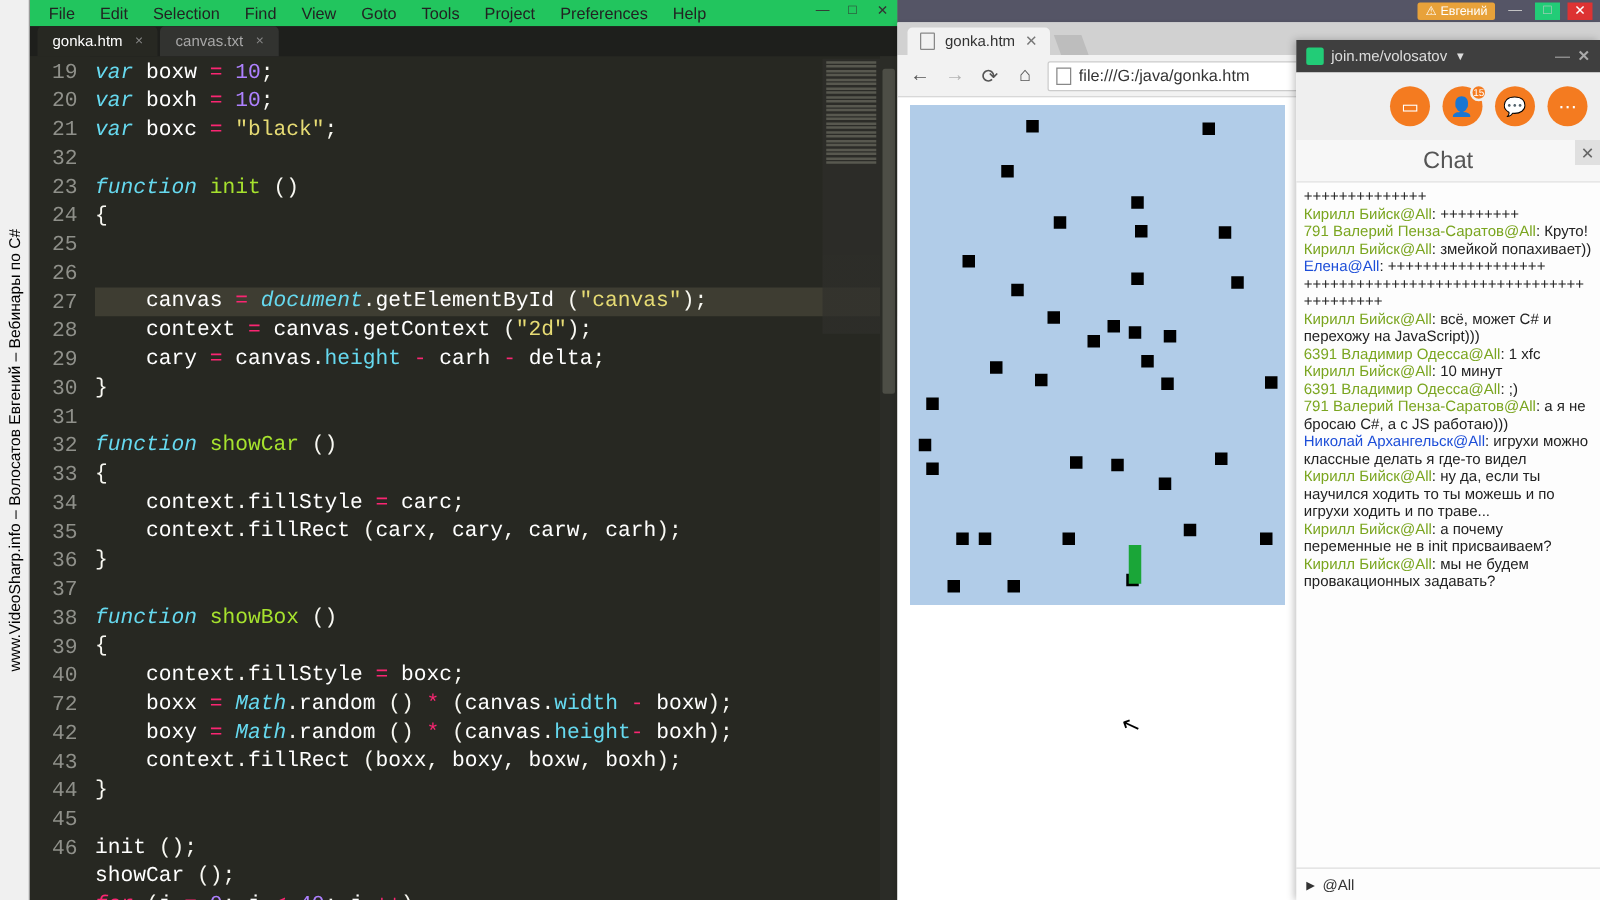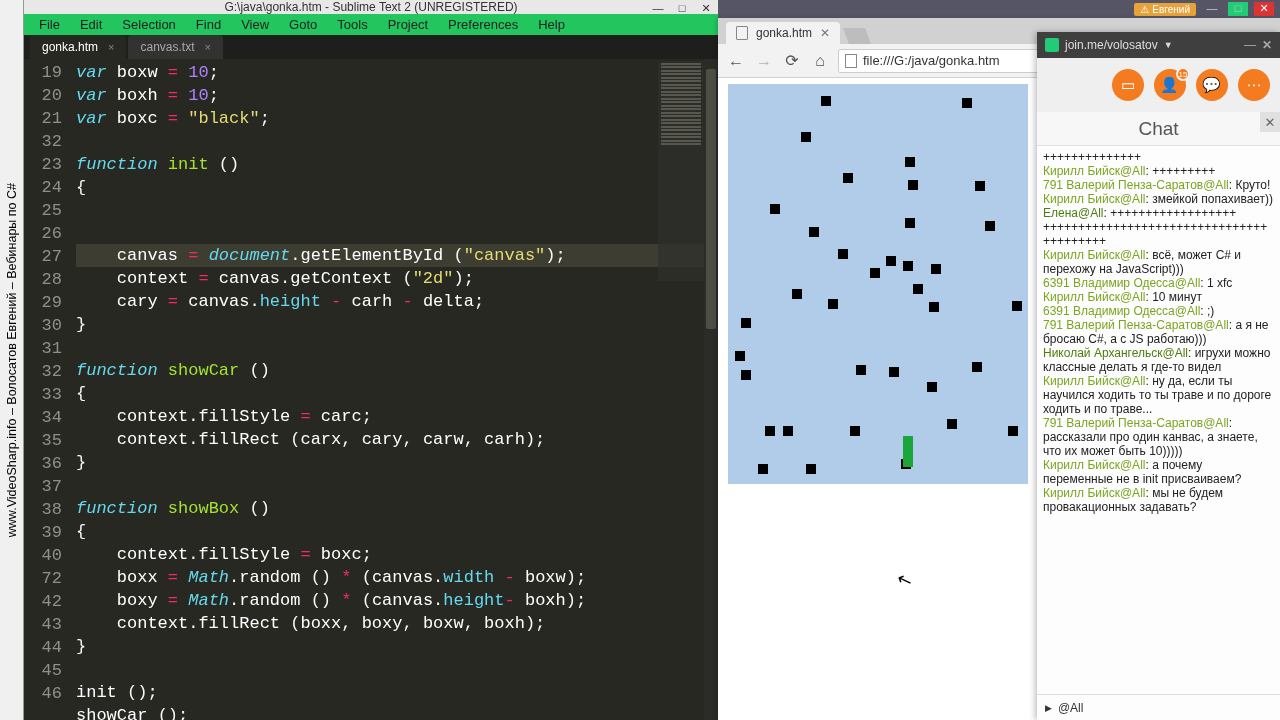--- a/index.html
+++ b/index.html
@@ -62,35 +62,34 @@
   .jm-logo{ width:14px; height:14px; background:#2c7; border-radius:2px;}
   .jm-title .sp{flex:1;}
   .jm-title .min{color:#aaa;} .jm-title .cl{color:#aaa; font-weight:bold;}
   .jm-tools { height:54px; background:#efefef; display:flex; align-items:center; justify-content:flex-end; gap:10px; padding-right:10px;}
   .ob { width:32px; height:32px; border-radius:50%; background:#f47b20; color:#fff; display:flex; align-items:center; justify-content:center; font-size:15px; position:relative;}
   .ob .badge{ position:absolute; top:-2px; right:-4px; background:#f47b20; color:#fff; border:2px solid #efefef; font-size:8px; width:14px;height:14px;border-radius:50%;display:flex;align-items:center;justify-content:center;}
   .jm-chathdr { height:34px; display:flex; align-items:center; justify-content:center; font-size:19px; color:#555; border-bottom:1px solid #e2e2e2; position:relative; background:#f7f7f7;}
   .jm-chathdr .cl { position:absolute; right:0; top:0; width:20px;height:20px; background:#e0e0e0; color:#666; display:flex; align-items:center; justify-content:center; font-size:13px;}
   .jm-msgs { flex:1; overflow:hidden; font-size:12px; line-height:14px; padding:4px 6px; color:#222;}
   .jm-msgs p { margin-bottom: 0; word-wrap:break-word;}
-  .u { color:#7aa51f; } .u.b{color:#4d7c0f;}
+  .u { color:#7aa51f; } .u.b{color:#1d4ed8;}
   .jm-input { height:26px; border-top:1px solid #ddd; display:flex; align-items:center; padding:0 8px; font-size:12px; color:#333; gap:6px;}
   .jm-input .tri{ font-size:9px;}
 </style>
 </head>
 <body>
 <div id="root">
 
 <div class="vtext">
   <span>www.VideoSharp.info – Волосатов Евгений – Вебинары по C#</span>
 </div>
 
 <div class="sublime">
   <div class="st-titlebar">
-    <span>G:\java\gonka.htm - Sublime Text 2 (UNREGISTERED)</span>
     <div class="wbtns">
       <span>—</span>
       <span>□</span>
       <span>✕</span>
     </div>
   </div>
   <div class="st-menu" id="st-menu">
         <span>File</span>
         <span>Edit</span>
         <span>Selection</span>
@@ -278,22 +277,21 @@
         <p><span class="u">791 Валерий Пенза-Саратов@All</span><span>: Круто!</span></p>
         <p><span class="u">Кирилл Бийск@All</span><span>: змейкой попахивает))</span></p>
         <p><span class="u b">Елена@All</span><span>: ++++++++++++++++++</span></p>
         <p><span>+++++++++++++++++++++++++++++++++++++++++</span></p>
         <p><span class="u">Кирилл Бийск@All</span><span>: всё, может C# и перехожу на JavaScript)))</span></p>
         <p><span class="u">6391 Владимир Одесса@All</span><span>: 1 xfc</span></p>
         <p><span class="u">Кирилл Бийск@All</span><span>: 10 минут</span></p>
         <p><span class="u">6391 Владимир Одесса@All</span><span>: ;)</span></p>
         <p><span class="u">791 Валерий Пенза-Саратов@All</span><span>: а я не бросаю C#, а с JS работаю)))</span></p>
         <p><span class="u b">Николай Архангельск@All</span><span>: игрухи можно классные делать я где-то видел</span></p>
-        <p><span class="u">Кирилл Бийск@All</span><span>: ну да, если ты научился ходить то ты траве и по дороге ходить и по траве...</span></p>
-        <p><span class="u">791 Валерий Пенза-Саратов@All</span><span>: рассказали про один канвас, а знаете, что их может быть 10)))))</span></p>
+        <p><span class="u">Кирилл Бийск@All</span><span>: ну да, если ты научился ходить то ты можешь и по игрухи ходить и по траве...</span></p>
         <p><span class="u">Кирилл Бийск@All</span><span>: а почему переменные не в init присваиваем?</span></p>
         <p><span class="u">Кирилл Бийск@All</span><span>: мы не будем провакационных задавать?</span></p>
       </div>
   <div class="jm-input">
     <span class="tri">▶</span>
     <span>@All</span>
   </div>
 </div>
 
 </div>

